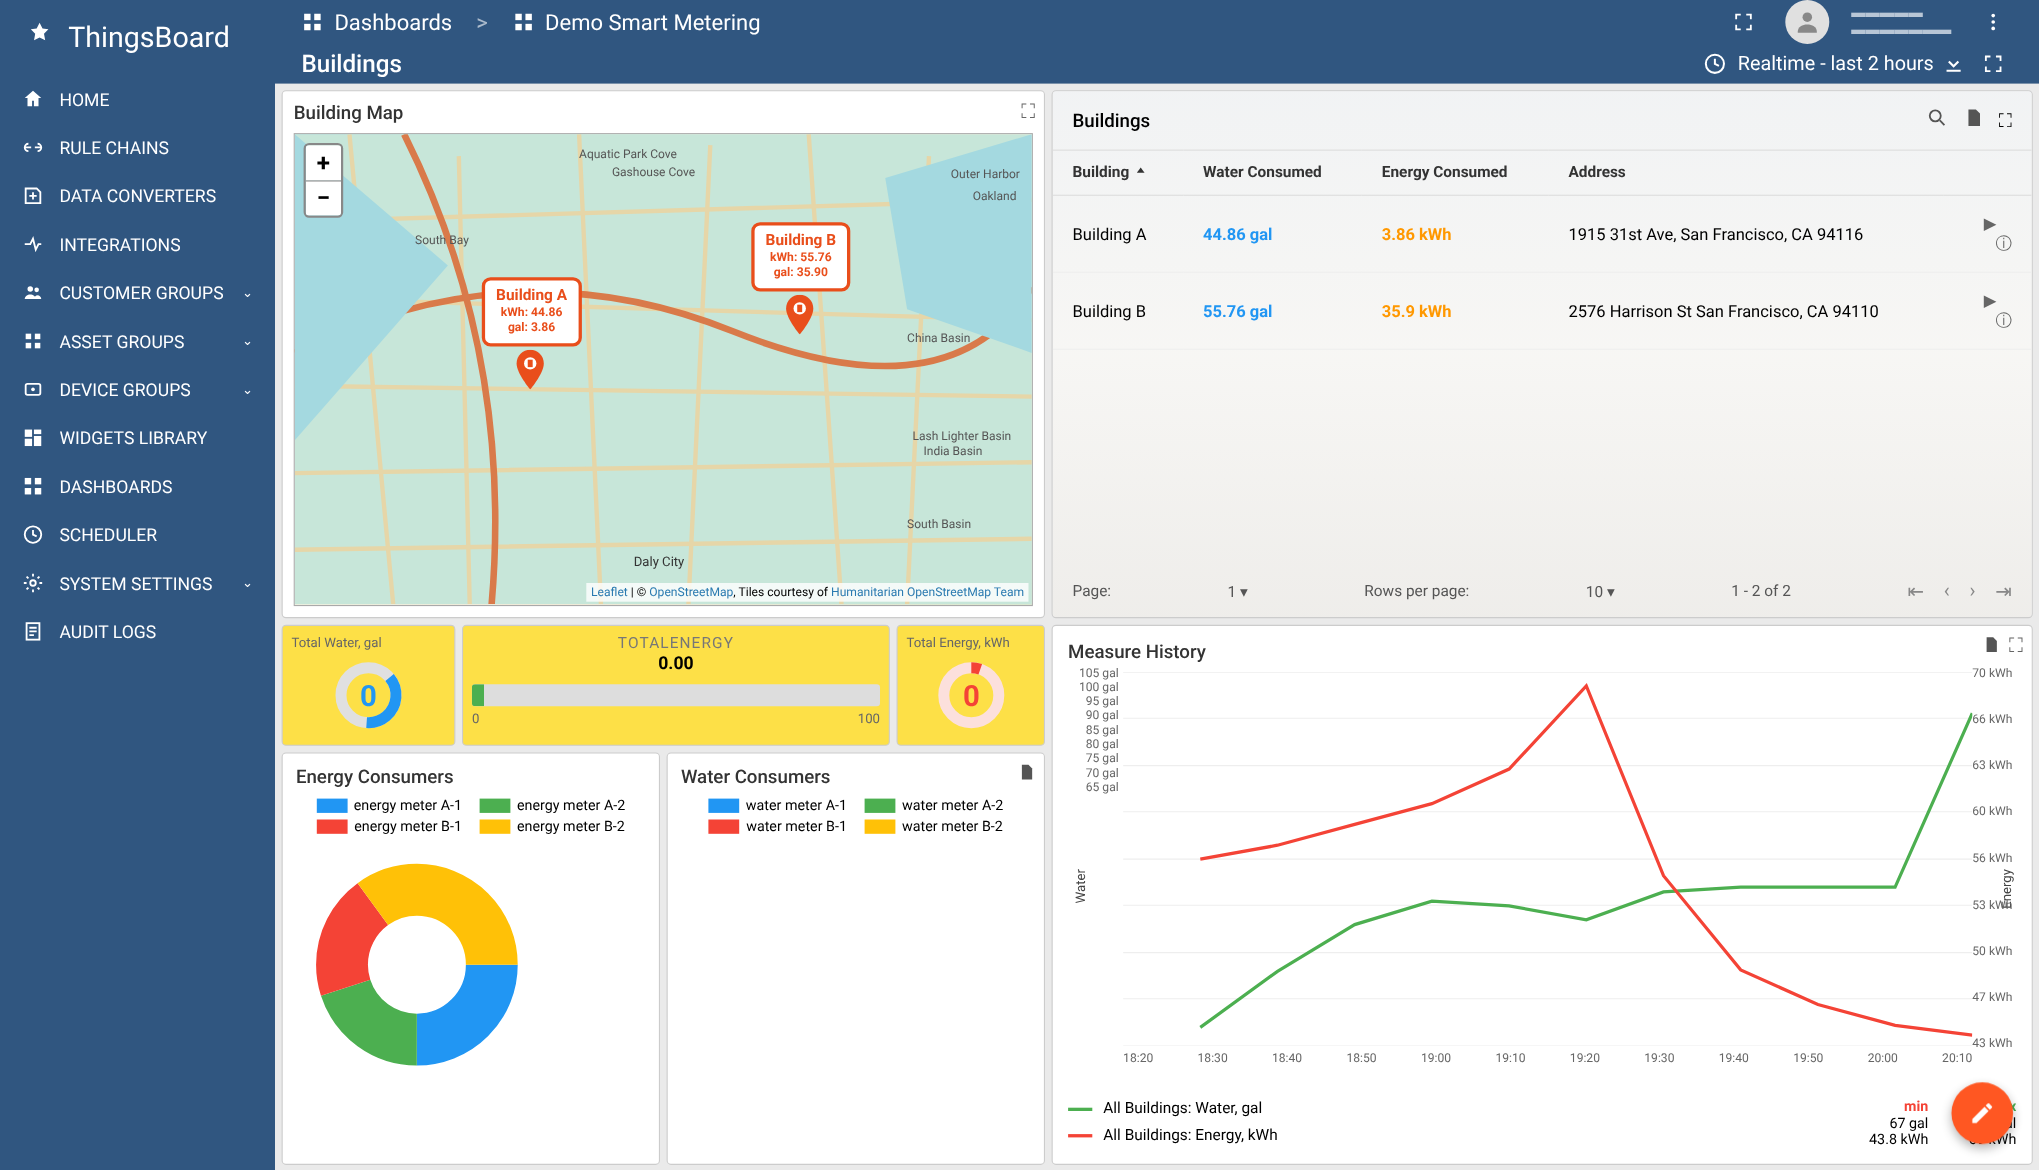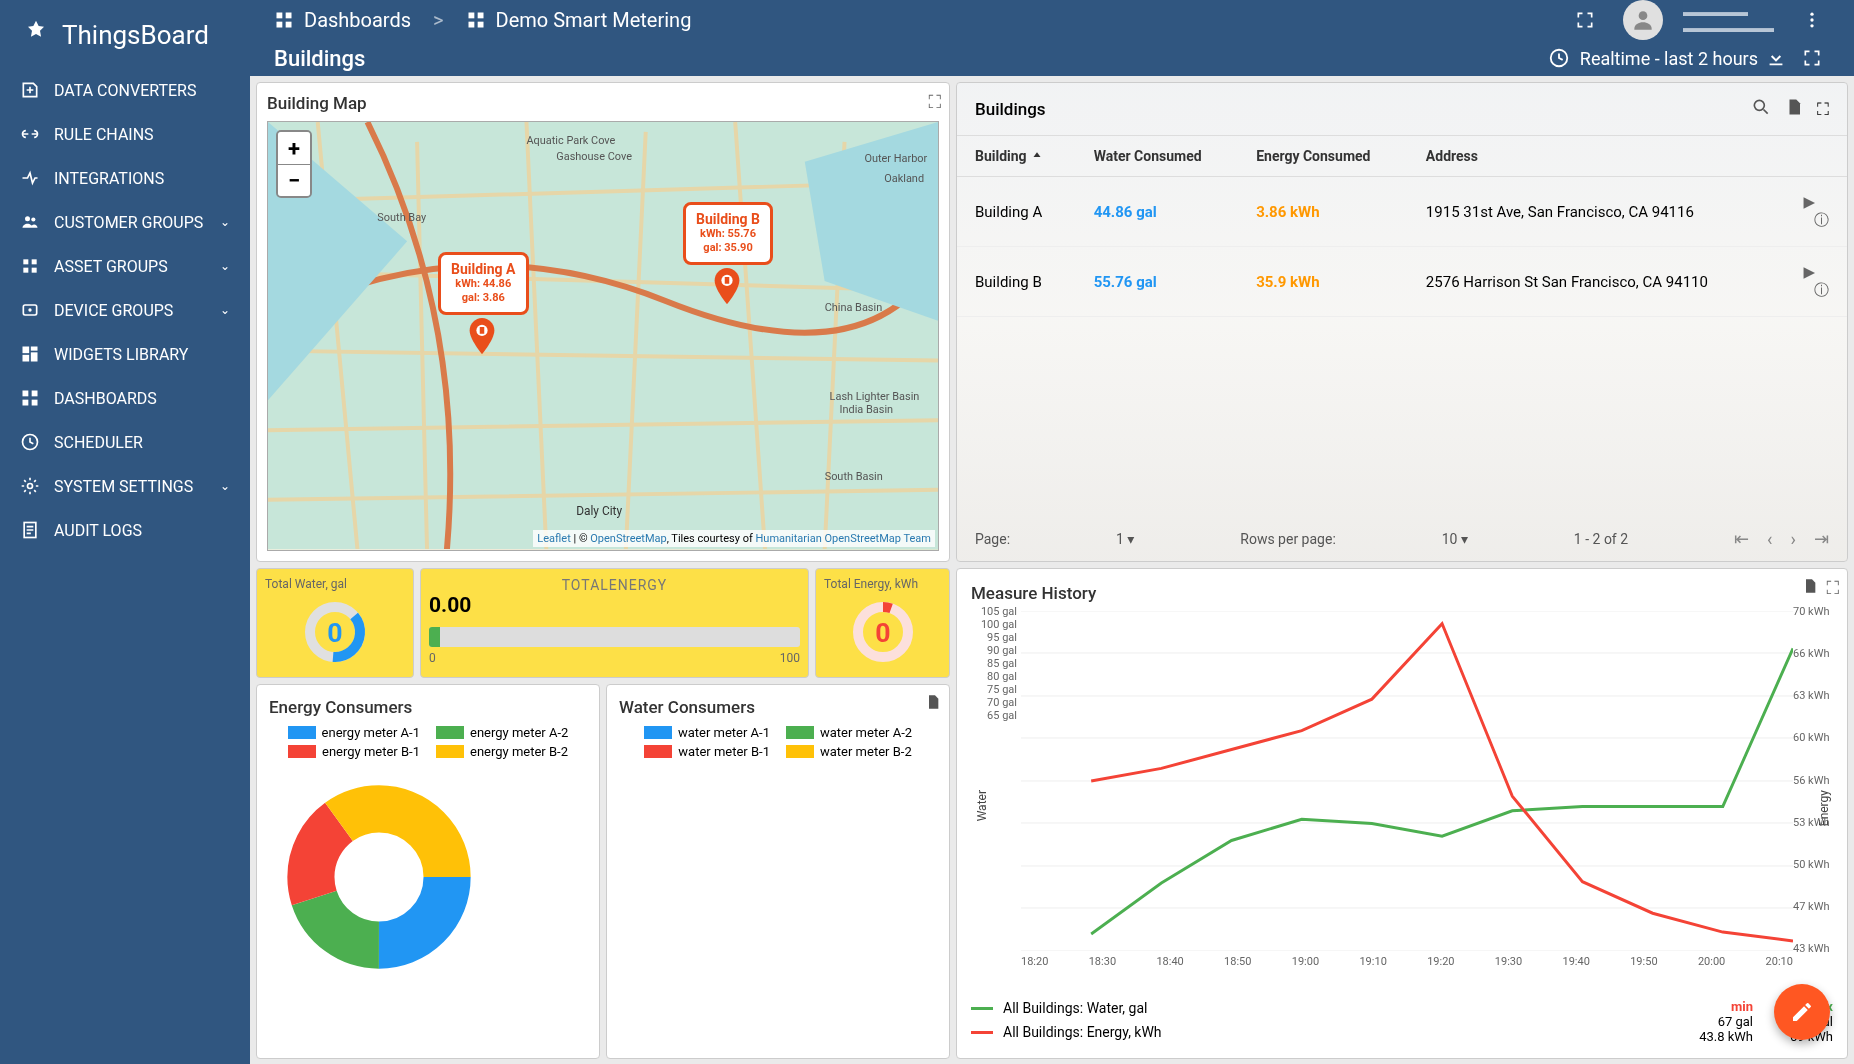--- a/index.html
+++ b/index.html
@@ -56,21 +56,21 @@
 .gauge-card{background:#fde047;border:1px solid #ccc;border-radius:4px;padding:8px;position:relative}
 .g1{width:158px;text-align:center}
 .g2{flex:1}
 .g3{width:135px;text-align:center}
 .g-label{font-size:12px;color:#666;text-align:left}
 .donut{width:70px;height:70px;margin:6px auto}
 .bar-track{height:20px;background:#ddd;border-radius:3px;margin-top:10px;position:relative;overflow:hidden}
 .bar-fill{height:100%;background:#4caf50;width:3%}
 .bar-labels{display:flex;justify-content:space-between;font-size:12px;color:#666;margin-top:4px}
 .te-title{font-size:14px;color:#777;text-align:center;letter-spacing:1px}
-.te-val{font-size:21px;font-weight:700;}
+.te-val{font-size:16px;font-weight:700;text-align:center}
 
 .ec-card{grid-column:1;grid-row:3;display:flex;gap:6px}
 .cons-card{flex:1;background:#fff;border:1px solid #ccc;border-radius:4px;padding:12px;position:relative}
 .legend{display:flex;flex-wrap:wrap;gap:4px 16px;justify-content:center;font-size:13px;margin-bottom:8px}
 .legend span{display:flex;align-items:center;gap:6px}
 .sw{width:28px;height:13px;display:inline-block}
 .c-blue{background:#2196f3}.c-green{background:#4caf50}.c-red{background:#f44336}.c-yel{background:#ffc107}
 .donut-chart{width:220px;height:220px;margin:0 auto}
 .bars{display:flex;align-items:flex-end;height:200px;gap:14px;padding:0 20px;position:relative;margin-top:10px}
 .bar{width:42px}
@@ -100,31 +100,38 @@
   <nav class="sidebar">
     <div class="logo">
       <svg viewBox="0 0 24 24" fill="#fff">
           <path d="M12 2l2 4 4 .5-3 3 .8 4.5L12 12l-3.8 2 .8-4.5-3-3L10 6z"></path>
         </svg>
       <span>ThingsBoard</span>
     </div>
     <div id="nav">
         <div class="nav-item">
       <svg width="20" height="20" fill="#fff" viewBox="0 0 24 24">
+            <path d="M12 3l9 8h-3v9h-5v-6H11v6H6v-9H3z"></path>
+          </svg>
+      <span>HOME</span>
+
+    </div>
+        <div class="nav-item">
+      <svg width="20" height="20" fill="#fff" viewBox="0 0 24 24">
+            <path d="M4 12h6M14 12h6M7 8a4 4 0 000 8M17 8a4 4 0 010 8" stroke="#fff" stroke-width="2" fill="none"></path>
+          </svg>
+      <span>RULE CHAINS</span>
+
+    </div>
+        <div class="nav-item">
+      <svg width="20" height="20" fill="#fff" viewBox="0 0 24 24">
             <path d="M4 4h12l4 4v12H4z" fill="none" stroke="#fff" stroke-width="2"></path>
             <path d="M8 12h8M12 8v8" stroke="#fff" stroke-width="2"></path>
           </svg>
       <span>DATA CONVERTERS</span>
-
-    </div>
-        <div class="nav-item">
-      <svg width="20" height="20" fill="#fff" viewBox="0 0 24 24">
-            <path d="M4 12h6M14 12h6M7 8a4 4 0 000 8M17 8a4 4 0 010 8" stroke="#fff" stroke-width="2" fill="none"></path>
-          </svg>
-      <span>RULE CHAINS</span>
 
     </div>
         <div class="nav-item">
       <svg width="20" height="20" fill="#fff" viewBox="0 0 24 24">
             <path d="M3 12h6l3-6 3 12 3-6h3" fill="none" stroke="#fff" stroke-width="2"></path>
           </svg>
       <span>INTEGRATIONS</span>
 
     </div>
         <div class="nav-item">

